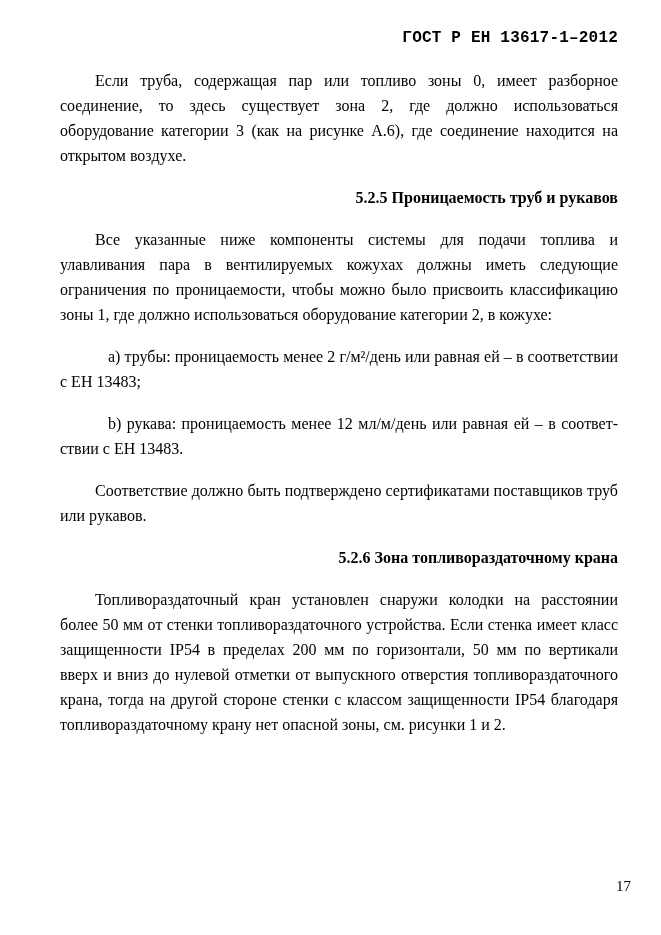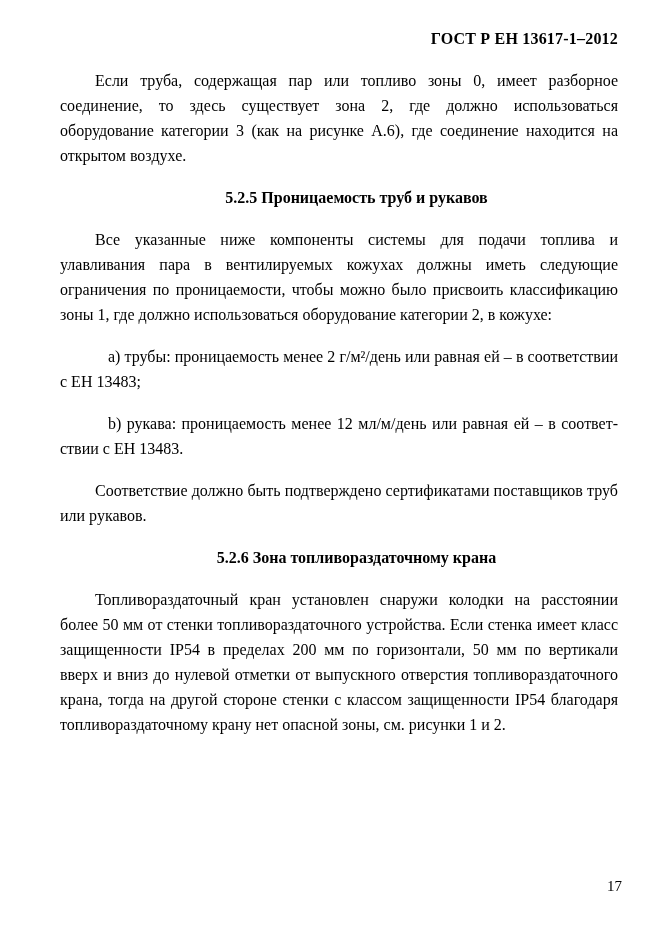--- a/index.html
+++ b/index.html
@@ -18,45 +18,46 @@
     padding: 26px 43px 0 60px;
     overflow: hidden;
   }
   .doc-header {
     text-align: right;
     font-weight: 700;
     font-size: 16px;
     line-height: 25px;
     margin: 0 0 12px 0;
     letter-spacing: 0.2px;
+    font-family: Liberation Mono, monospace;
   }
   .doc-body {
     width: 558px;
   }
   .para {
     margin: 17px 0;
     font-size: 16px;
     line-height: 25px;
     text-align: justify;
     text-indent: 35px;
   }
   .list-item {
     text-indent: 48px;
   }
   .heading {
     margin: 12px 0;
     font-size: 16px;
     line-height: 25px;
     font-weight: 700;
-    text-align: center;
+    text-align: right;
     text-indent: 35px;
   }
   .doc-footer {
     position: absolute;
-    right: 39px;
+    right: 30px;
     bottom: 40px;
     font-size: 15px;
     line-height: 18px;
   }
 </style>
 </head>
 <body>
 
 <div class="page">
 

